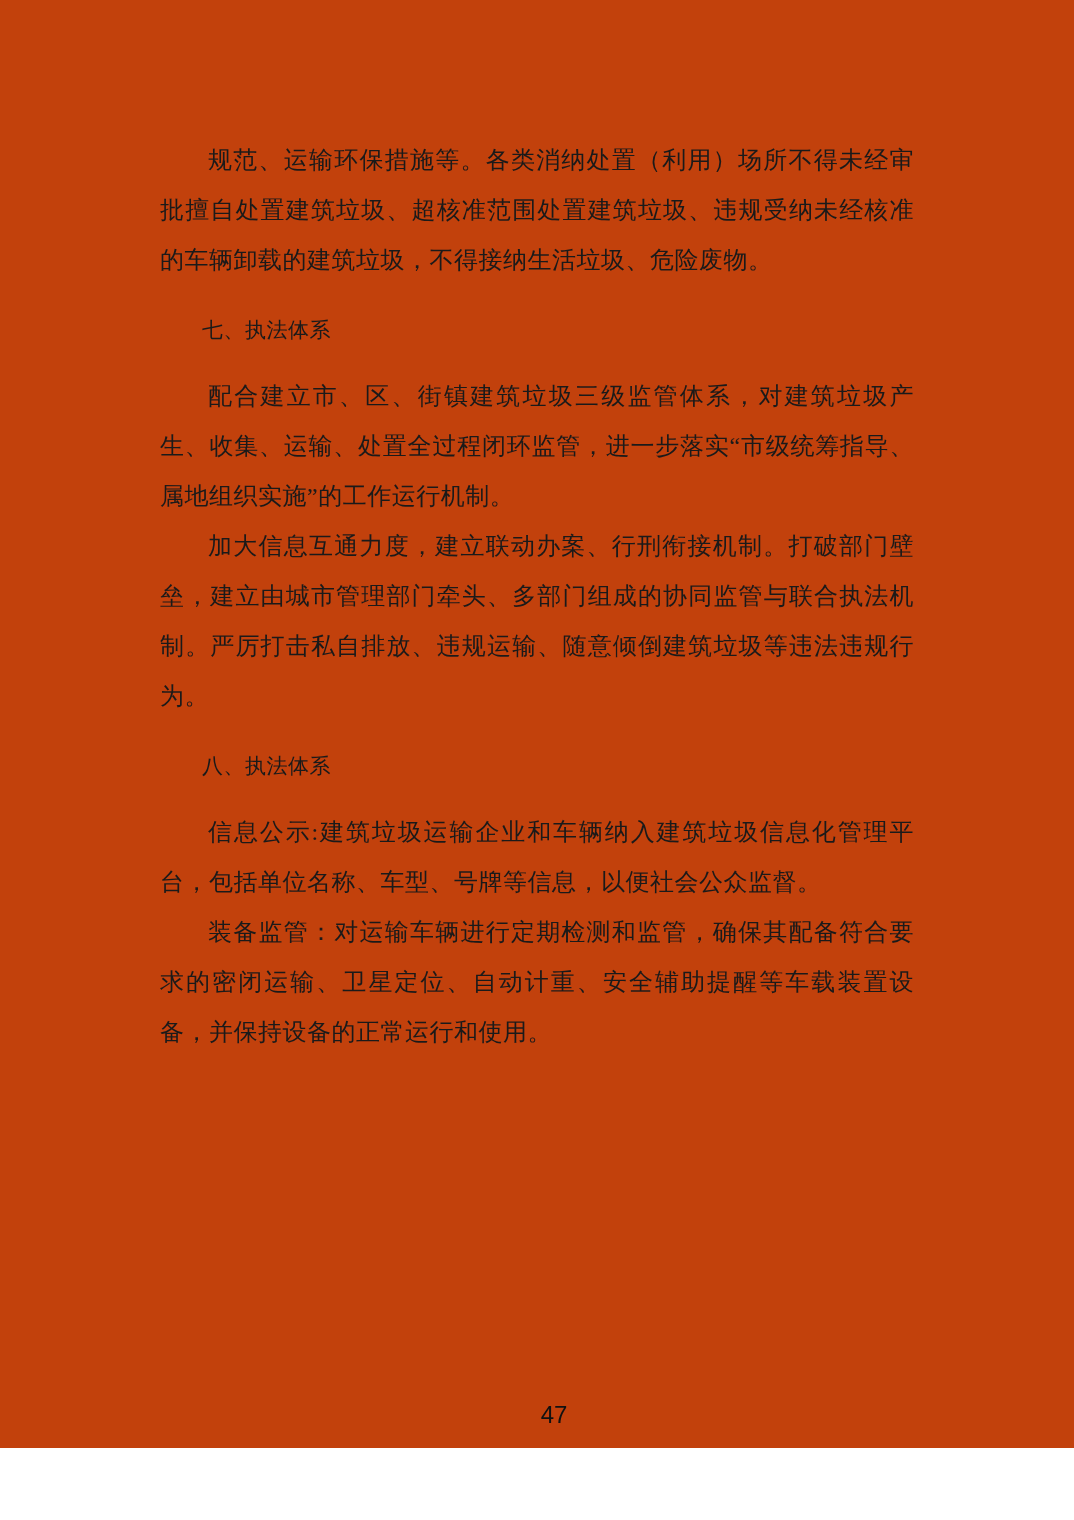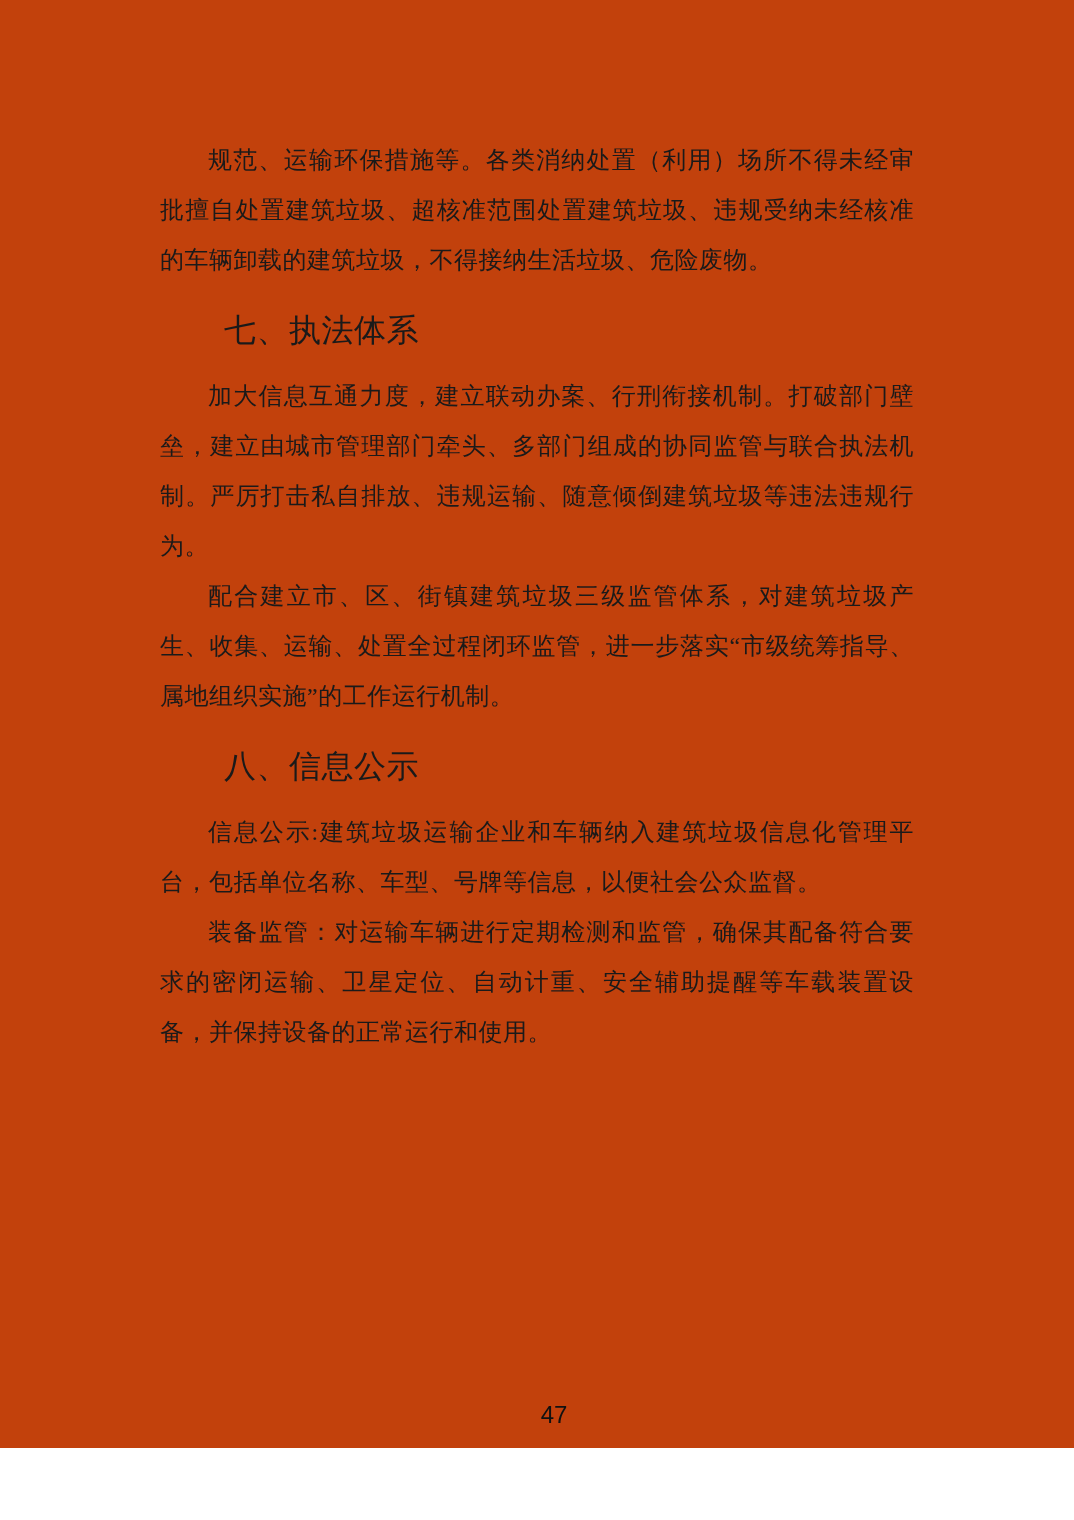--- a/index.html
+++ b/index.html
@@ -28,21 +28,21 @@
     font-size: 24px;
     line-height: 50px;
     text-align: justify;
     text-justify: inter-ideograph;
     text-indent: 2em;
     letter-spacing: 0.5px;
     word-break: break-all;
   }
   .heading {
     margin: 20px 0 16px 0;
-    font-size: 32px;
+    font-size: 21px;
     line-height: 50px;
     font-weight: normal;
     text-indent: 2em;
     letter-spacing: 0.5px;
   }
   .footer {
     position: absolute;
     top: 1402px;
     left: 0;
     width: 100%;
@@ -53,20 +53,20 @@
     font-family: "Liberation Sans", "DejaVu Sans", sans-serif;
   }
 </style>
 </head>
 <body>
 
 <div class="page">
   <div class="content">
     <p class="para">规范、运输环保措施等。各类消纳处置（利用）场所不得未经审批擅自处置建筑垃圾、超核准范围处置建筑垃圾、违规受纳未经核准的车辆卸载的建筑垃圾，不得接纳生活垃圾、危险废物。</p>
     <h2 class="heading">七、执法体系</h2>
+    <p class="para">配合建立市、区、街镇建筑垃圾三级监管体系，对建筑垃圾产生、收集、运输、处置全过程闭环监管，进一步落实“市级统筹指导、属地组织实施”的工作运行机制。</p>
     <p class="para">加大信息互通力度，建立联动办案、行刑衔接机制。打破部门壁垒，建立由城市管理部门牵头、多部门组成的协同监管与联合执法机制。严厉打击私自排放、违规运输、随意倾倒建筑垃圾等违法违规行为。</p>
-    <p class="para">配合建立市、区、街镇建筑垃圾三级监管体系，对建筑垃圾产生、收集、运输、处置全过程闭环监管，进一步落实“市级统筹指导、属地组织实施”的工作运行机制。</p>
-    <h2 class="heading">八、信息公示</h2>
+    <h2 class="heading">八、执法体系</h2>
     <p class="para">信息公示:建筑垃圾运输企业和车辆纳入建筑垃圾信息化管理平台，包括单位名称、车型、号牌等信息，以便社会公众监督。</p>
     <p class="para">装备监管：对运输车辆进行定期检测和监管，确保其配备符合要求的密闭运输、卫星定位、自动计重、安全辅助提醒等车载装置设备，并保持设备的正常运行和使用。</p>
   </div>
   <div class="footer">47</div>
 </div>
 
 </body></html>

